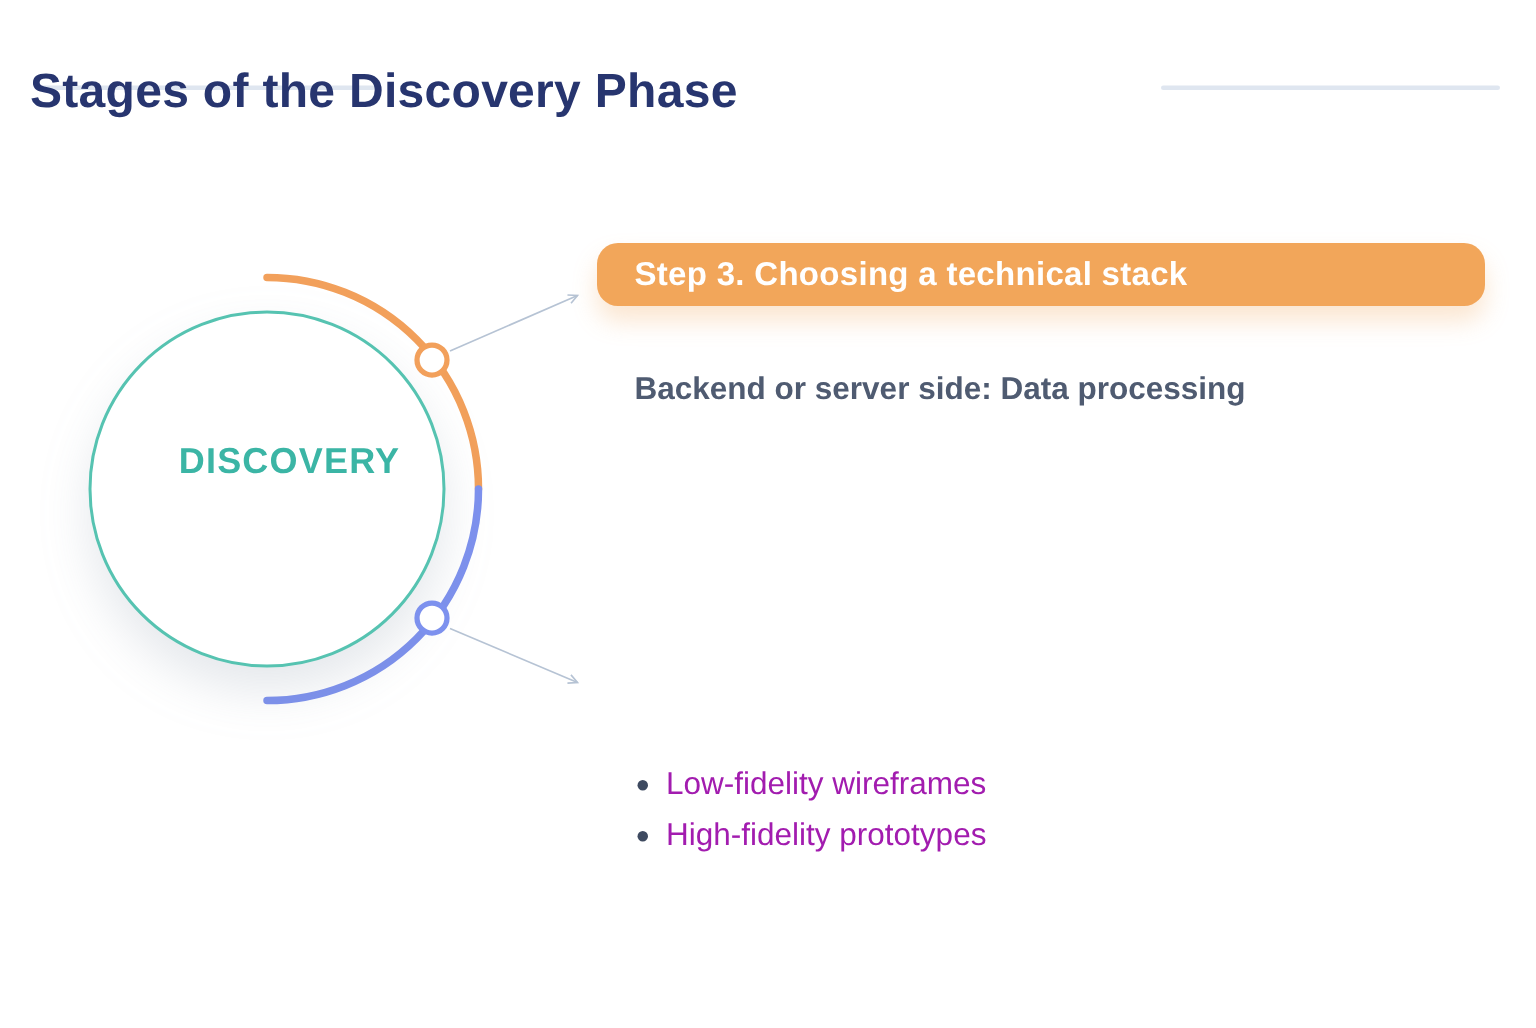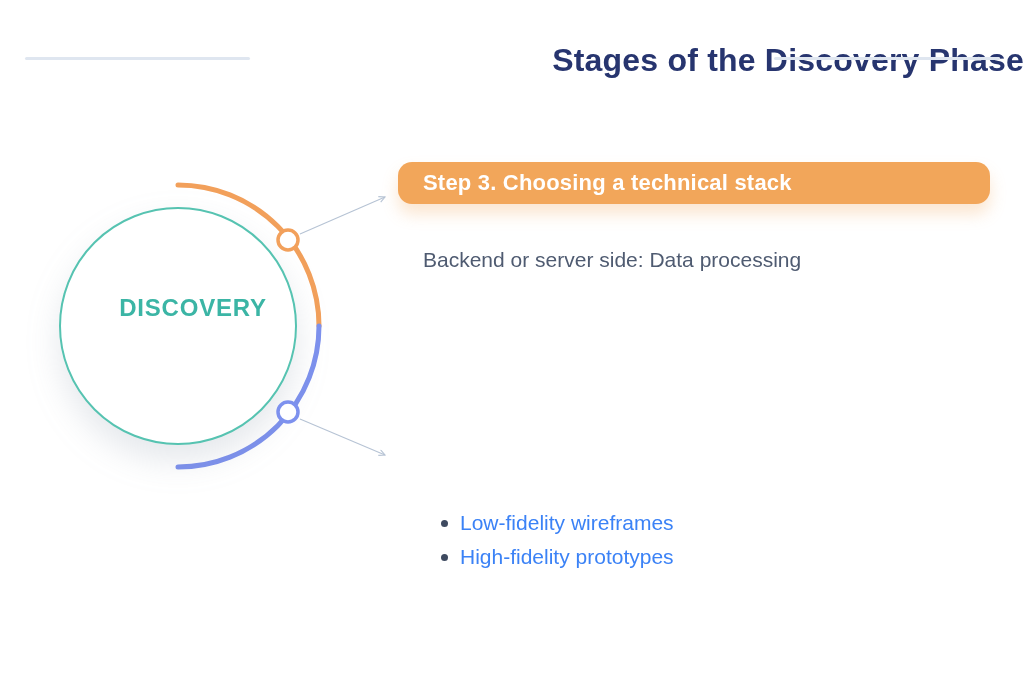--- a/index.html
+++ b/index.html
@@ -13,25 +13,26 @@
     background: #ffffff;
     overflow: hidden;
   }
 
   
   .title {
     position: absolute;
     top: 42px;
     left: 0;
     width: 1024px;
-    text-align: right;
+    text-align: left;
     font-size: 32px;
     font-weight: 700;
     color: #27356F;
     letter-spacing: 0.2px;
+    padding-left: 20px;
   }
   .divider {
     position: absolute;
     top: 57px;
     height: 3px;
     border-radius: 2px;
     background: #DFE6F0;
   }
   .divider-left  { left: 25px;  width: 225px; }
   .divider-right { left: 774px; width: 226px; }
@@ -88,31 +89,32 @@
 
   
   .step3-details {
     position: absolute;
     left: 423px;
     top: 243px;
     width: 470px;
     color: #4F5B71;
     font-size: 21px;
     line-height: 34px;
+    font-weight: bold;
   }
   .step3-details p { margin-bottom: 15px; white-space: pre-line; }
 
   
   .step4-bullets {
     position: absolute;
-    left: 439px;
+    left: 423px;
     top: 506px;
     width: 470px;
     list-style: none;
-    color: #3b82f6;
+    color: #a21caf;
     font-size: 21px;
     line-height: 34px;
   }
   .step4-bullets li { position: relative; padding-left: 21px; }
   .step4-bullets li::before {
     content: "";
     position: absolute;
     left: 2px;
     top: 14px;
     width: 7px;

